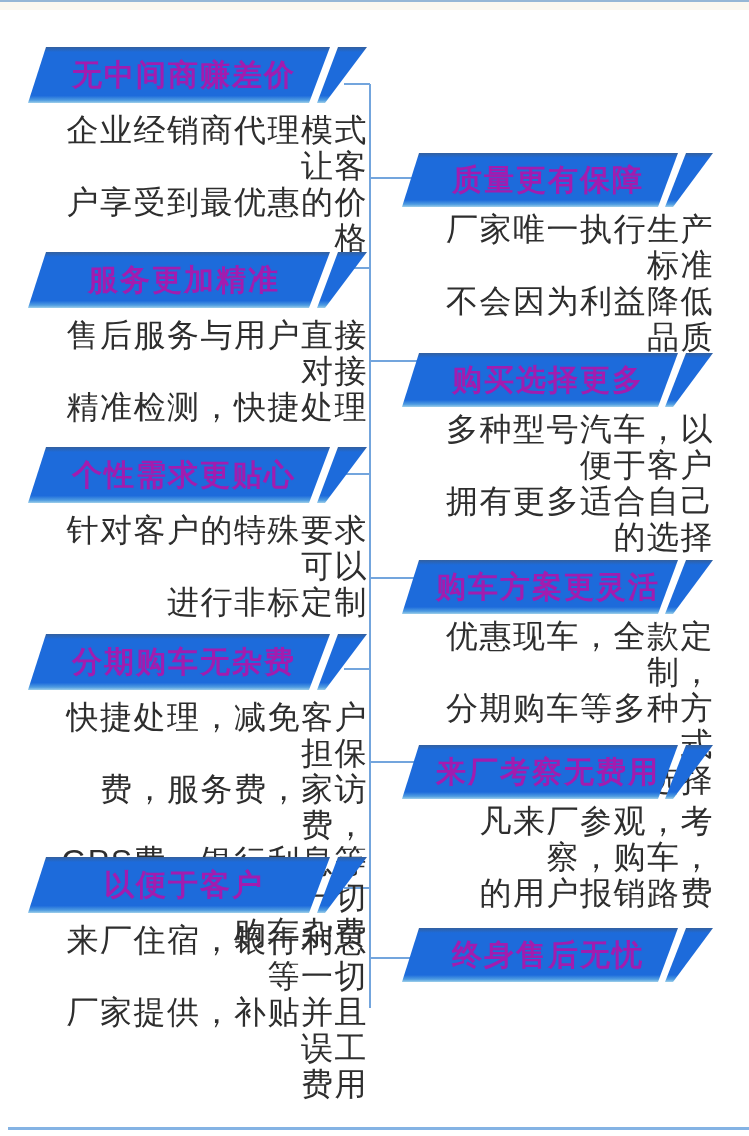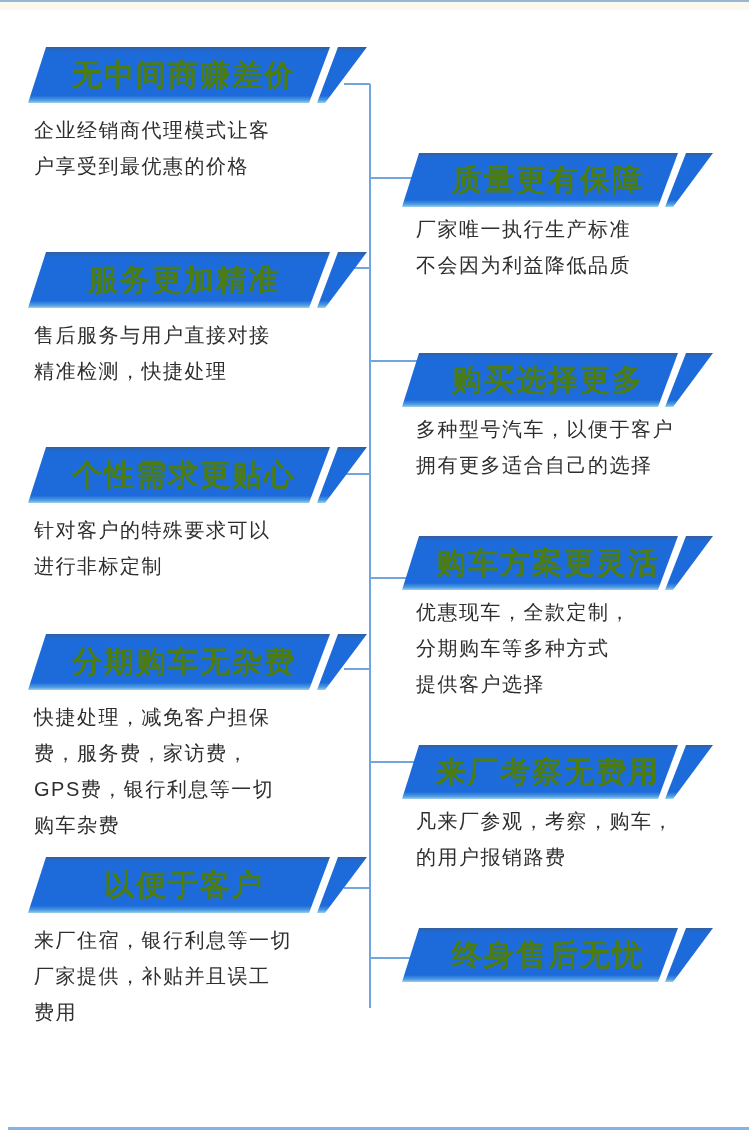--- a/index.html
+++ b/index.html
@@ -43,37 +43,38 @@
   .feature.right .banner::before { clip-path: polygon(17px 0, 276px 0, 256px 100%, 0 100%); }
   .feature.right .banner::after  { clip-path: polygon(284px 0, 311px 0, 271px 100%, 263px 100%); }
 
   .banner .title {
     position: relative;
     z-index: 1;
     display: block;
     width: 296px;
     padding-left: 8px;
     text-align: center;
-    color: #4d7c0f;
+    color: #a21caf;
     font-weight: bold;
     font-size: 30px;
     letter-spacing: 2px;
     white-space: nowrap;
   }
   .feature.left  .banner .title { line-height: 56px; }
   .feature.right .banner .title { line-height: 54px; width: 276px; }
 
   .body-text {
     margin-top: 9px;
     padding-left: 6px;
-    font-size: 20px;
+    font-size: 32px;
     line-height: 36px;
     letter-spacing: 1.5px;
     color: #2e2e2e;
     white-space: pre-line;
+    text-align: right;
   }
   .feature.right .body-text { margin-top: 4px; padding-left: 14px; }
 </style>
 </head>
 <body>
 
 <div class="stage">
 
   <div class="top-line"></div>
   <div class="top-cream"></div>
@@ -143,21 +144,21 @@
   </div>
 
   <div class="feature right" style="top:353px">
     <div class="banner">
       <span class="title">购买选择更多</span>
     </div>
     <div class="body-text">多种型号汽车，以便于客户
 拥有更多适合自己的选择</div>
   </div>
 
-  <div class="feature right" style="top:536px">
+  <div class="feature right" style="top:560px">
     <div class="banner">
       <span class="title">购车方案更灵活</span>
     </div>
     <div class="body-text">优惠现车，全款定制，
 分期购车等多种方式
 提供客户选择</div>
   </div>
 
   <div class="feature right" style="top:745px">
     <div class="banner">

